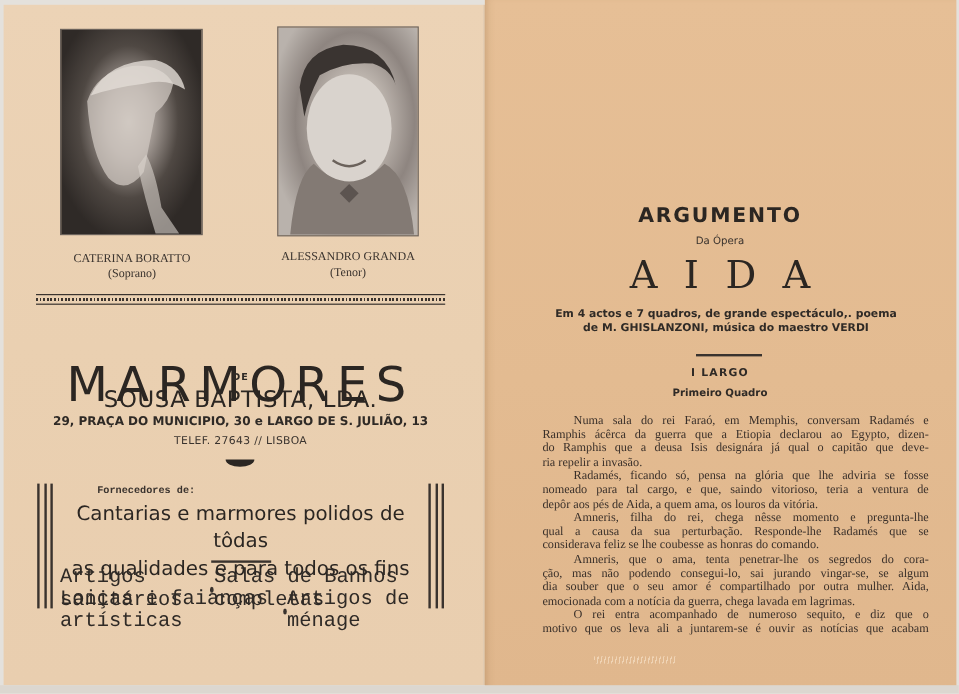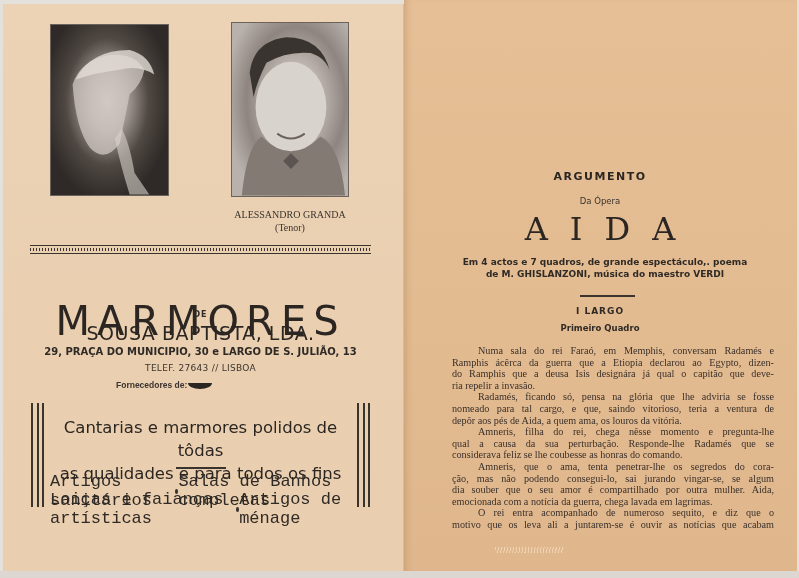--- a/index.html
+++ b/index.html
@@ -54,30 +54,30 @@
   .ad-company { position: absolute; left: 28px; top: 322px; width: 345px; text-align: center; font-family: "DejaVu Sans", sans-serif; font-size: 19px; letter-spacing: 0.5px; color: #2b2622; }
   .ad-address { position: absolute; left: 18px; top: 346px; width: 365px; text-align: center; font-family: "DejaVu Sans", sans-serif; font-size: 10px; font-weight: bold; color: #2f2a26; }
   .ad-phone { position: absolute; left: 28px; top: 363px; width: 345px; text-align: center; font-family: "DejaVu Sans", sans-serif; font-size: 9px; letter-spacing: 0.3px; color: #3a332e; }
   .ornament { position: absolute; left: 188px; top: 383px; width: 24px; height: 6px; background: #2b2622; border-radius: 0 0 12px 12px / 0 0 6px 6px; }
 
   .vbars { position: absolute; top: 403px; height: 104px; width: 13px; display: flex; justify-content: space-between; }
   .vbars span { width: 2px; height: 100%; background: #3a332e; }
   .vbars-left { left: 31px; }
   .vbars-right { left: 357px; }
 
-  .suppliers-label { position: absolute; left: 81px; top: 380px; font-family: Liberation Sans, sans-serif; font-size: 8.5px; font-weight: bold; color: #3a332e; margin-left: 35px; }
+  .suppliers-label { position: absolute; left: 81px; top: 404px; font-family: Liberation Mono, monospace; font-size: 8.5px; font-weight: bold; color: #3a332e; }
   .suppliers-main { position: absolute; left: 48px; top: 416px; width: 305px; text-align: center; font-family: "DejaVu Sans", sans-serif; font-size: 16.5px; line-height: 23px; color: #2b2622; }
   .short-rule { position: absolute; left: 176px; top: 467px; width: 50px; height: 1.5px; background: #3a332e; }
   .items-row { position: absolute; left: 50px; width: 302px; display: flex; justify-content: space-between; align-items: center; font-family: Liberation Mono, monospace; font-size: 17px; color: #2f2a26; }
   .items-row-1 { top: 472px; }
   .items-row-2 { top: 490px; justify-content: space-between; }
   .bullet { display: inline-block; width: 5px; height: 5px; background: #3a332e; border-radius: 50%; }
 
   
-  .r-argumento { position: absolute; left: 470px; top: 170px; width: 260px; text-align: center; font-family: "DejaVu Sans", sans-serif; font-weight: bold; font-size: 11px; letter-spacing: 1.5px; color: #2b2622; }
+  .r-argumento { position: absolute; left: 470px; top: 170px; width: 260px; text-align: center; font-family: "DejaVu Sans", sans-serif; font-weight: bold; font-size: 17px; letter-spacing: 1.5px; color: #2b2622; }
   .r-daopera { position: absolute; left: 470px; top: 196px; width: 260px; text-align: center; font-family: "DejaVu Sans", sans-serif; font-size: 8.5px; color: #3a332e; }
   .r-aida { position: absolute; left: 470px; top: 211px; width: 260px; text-align: center; font-family: "DejaVu Serif", serif; font-size: 32px; letter-spacing: 22px; padding-left: 22px; color: #2b2622; line-height: 36px; }
   .r-desc { position: absolute; left: 440px; top: 256px; width: 330px; text-align: center; font-family: "DejaVu Sans", sans-serif; font-size: 9px; font-weight: bold; line-height: 12px; color: #2f2a26; }
   .r-rule { position: absolute; left: 580px; top: 295px; width: 55px; height: 2px; background: #3a332e; }
   .r-acto { position: absolute; left: 470px; top: 306px; width: 260px; text-align: center; font-family: "DejaVu Sans", sans-serif; font-weight: bold; font-size: 9px; letter-spacing: 1px; }
   .r-quadro { position: absolute; left: 470px; top: 323px; width: 260px; text-align: center; font-family: "DejaVu Sans", sans-serif; font-weight: bold; font-size: 8.5px; }
 
   .r-body { position: absolute; left: 452px; top: 345px; width: 322px; font-family: "Liberation Serif", serif; font-size: 10.2px; line-height: 11.6px; color: #3a302a; }
   .r-body .line { display: block; white-space: nowrap; text-align: justify; text-align-last: justify; }
   .r-body .line.last { text-align-last: left; }
@@ -104,20 +104,24 @@
   <div class="photo photo-tenor">
     <svg viewBox="0 0 118 175">
       <path d="M18 50 Q22 18 55 14 Q92 14 100 50 Q96 35 80 30 Q55 28 35 40 Q25 60 22 75Z" fill="#3a3431"></path>
       <ellipse cx="60" cy="85" rx="36" ry="46" fill="#d9d3cd"></ellipse>
       <path d="M10 175 Q15 125 30 115 Q60 145 90 115 Q110 125 115 175Z" fill="#837a74"></path>
       <path d="M52 140 L60 132 L68 140 L60 148Z" fill="#5c5450"></path>
       <path d="M46 112 Q60 122 74 112" stroke="#6b625b" stroke-width="2" fill="none"></path>
     </svg>
   </div>
 
+  <div class="caption caption-soprano">
+    <div>CATERINA BORATTO</div>
+    <div>(Soprano)</div>
+  </div>
   <div class="caption caption-tenor">
     <div>ALESSANDRO GRANDA</div>
     <div>(Tenor)</div>
   </div>
 
   <div class="rule-dotted"></div>
   <div class="ad-title">MARMORES</div>
   <div class="ad-de">DE</div>
   <div class="ad-company">SOUSA BAPTISTA, LDA.</div>
   <div class="ad-address">29, PRAÇA DO MUNICIPIO, 30 e LARGO DE S. JULIÃO, 13</div>

